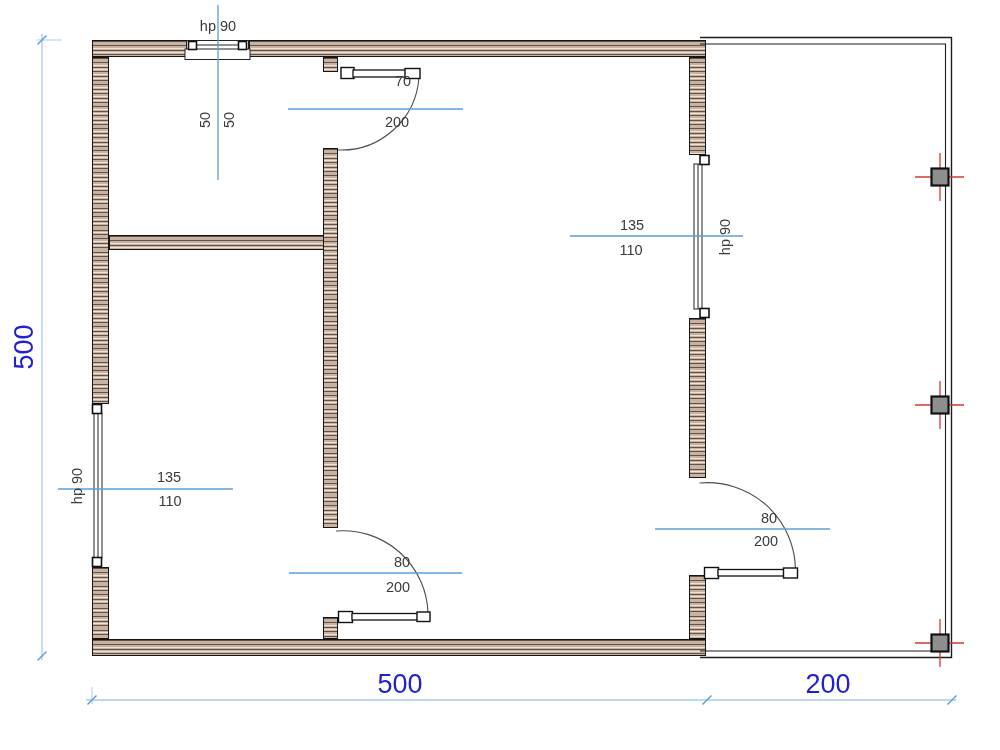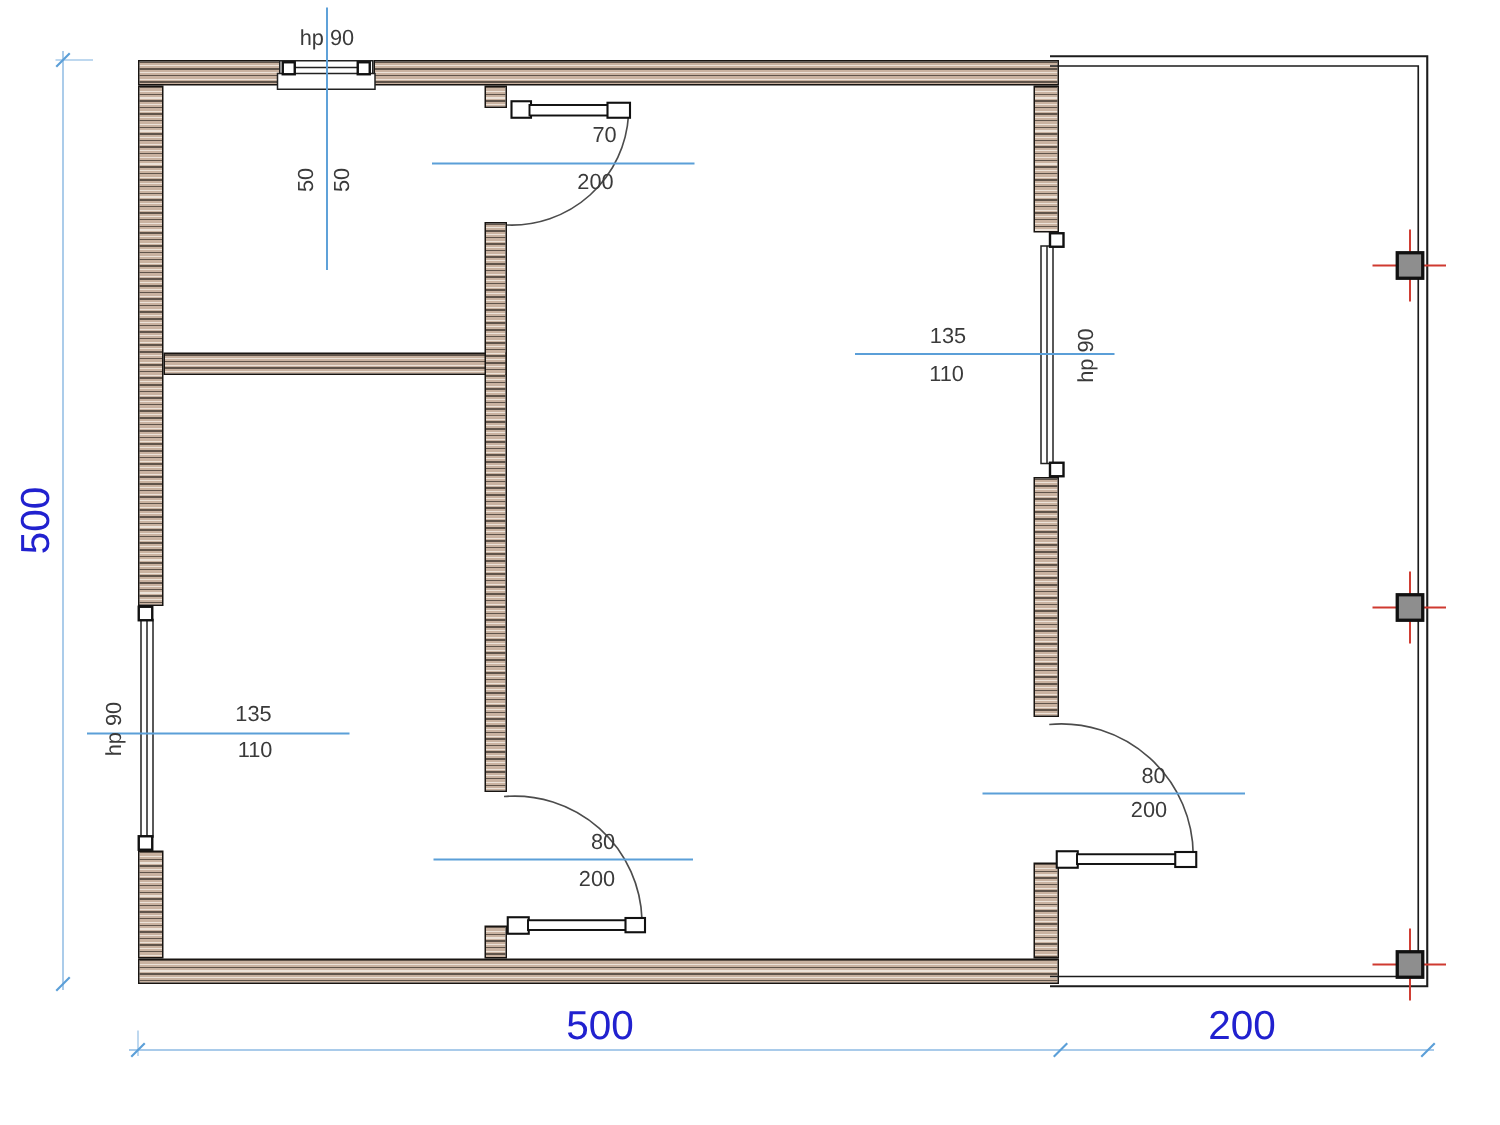--- a/index.html
+++ b/index.html
@@ -128,21 +128,21 @@
   </svg>
 
   <div class="dim rot" style="left:24px;top:347px;">500</div>
   <div class="dim" style="left:400px;top:684px;">500</div>
   <div class="dim" style="left:828px;top:684px;">200</div>
 
   <div class="lbl" style="left:218px;top:26px;">hp 90</div>
   <div class="lbl rot" style="left:205px;top:120px;">50</div>
   <div class="lbl rot" style="left:229px;top:120px;">50</div>
 
-  <div class="lbl" style="left:403px;top:91px;">70</div>
+  <div class="lbl" style="left:403px;top:81px;">70</div>
   <div class="lbl" style="left:397px;top:122px;">200</div>
 
   <div class="lbl" style="left:632px;top:225px;">135</div>
   <div class="lbl" style="left:631px;top:250px;">110</div>
   <div class="lbl rot" style="left:725px;top:237px;">hp 90</div>
 
   <div class="lbl" style="left:169px;top:477px;">135</div>
   <div class="lbl" style="left:170px;top:501px;">110</div>
   <div class="lbl rot" style="left:77px;top:486px;">hp 90</div>
 

